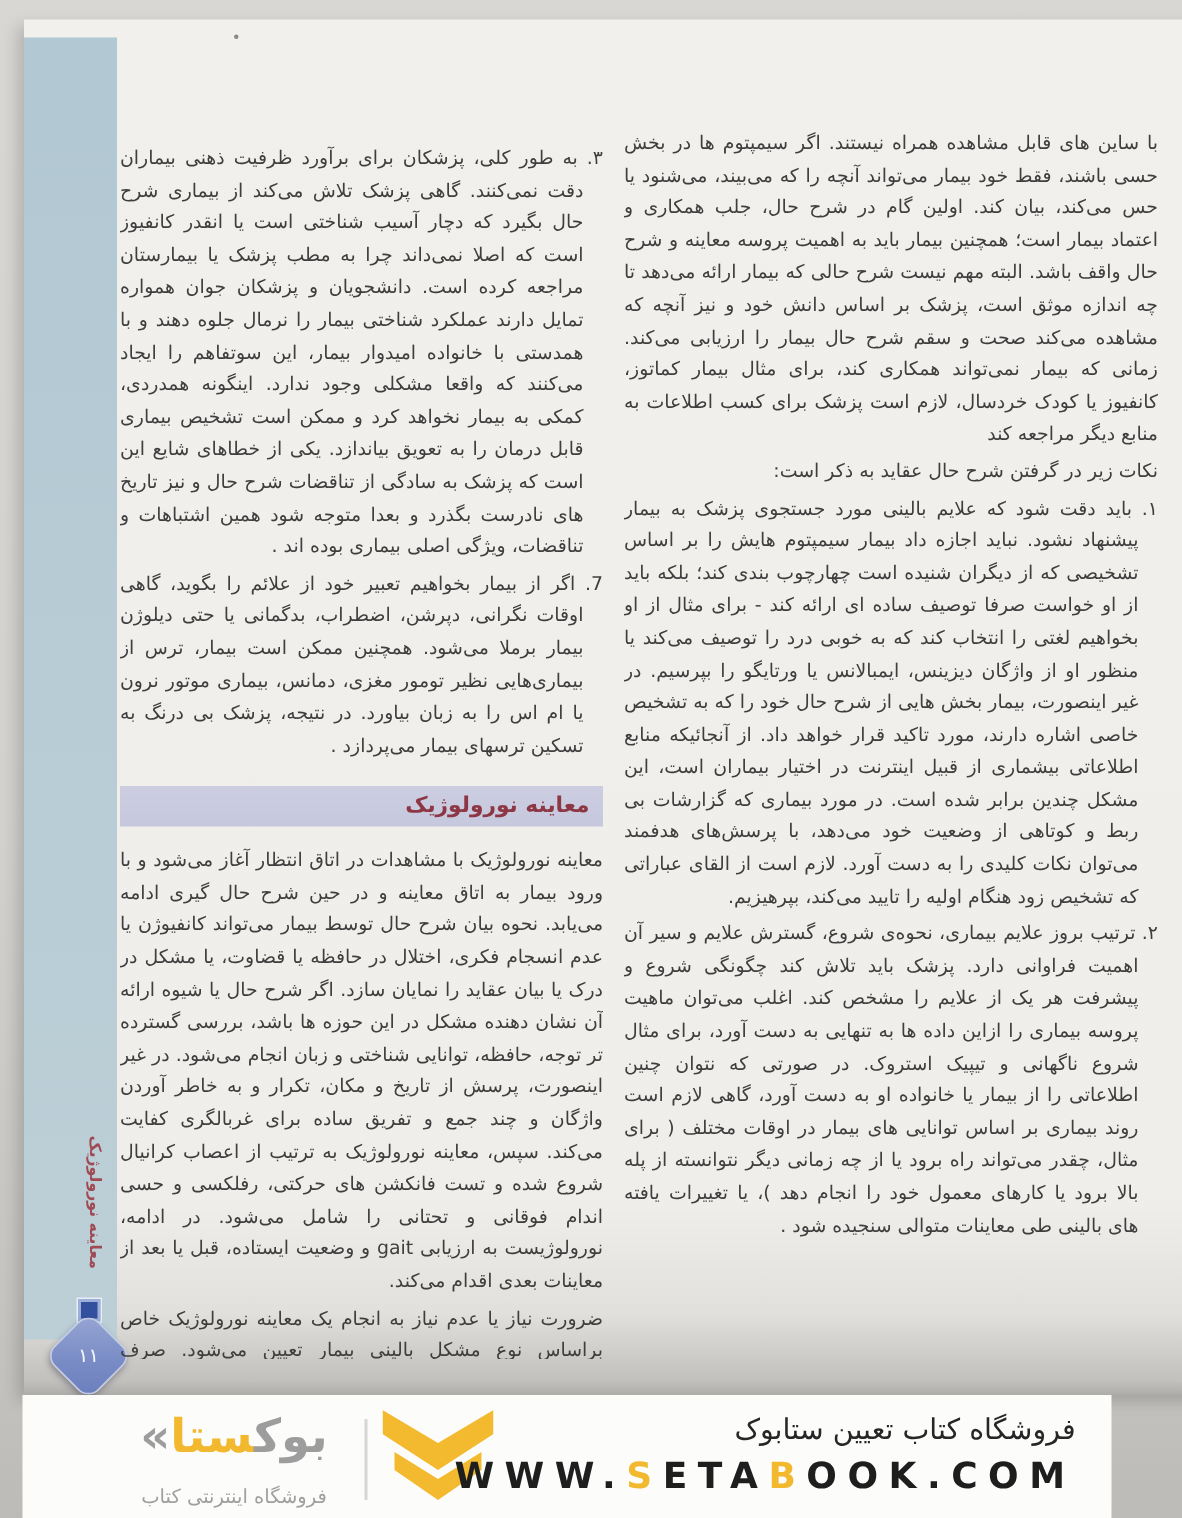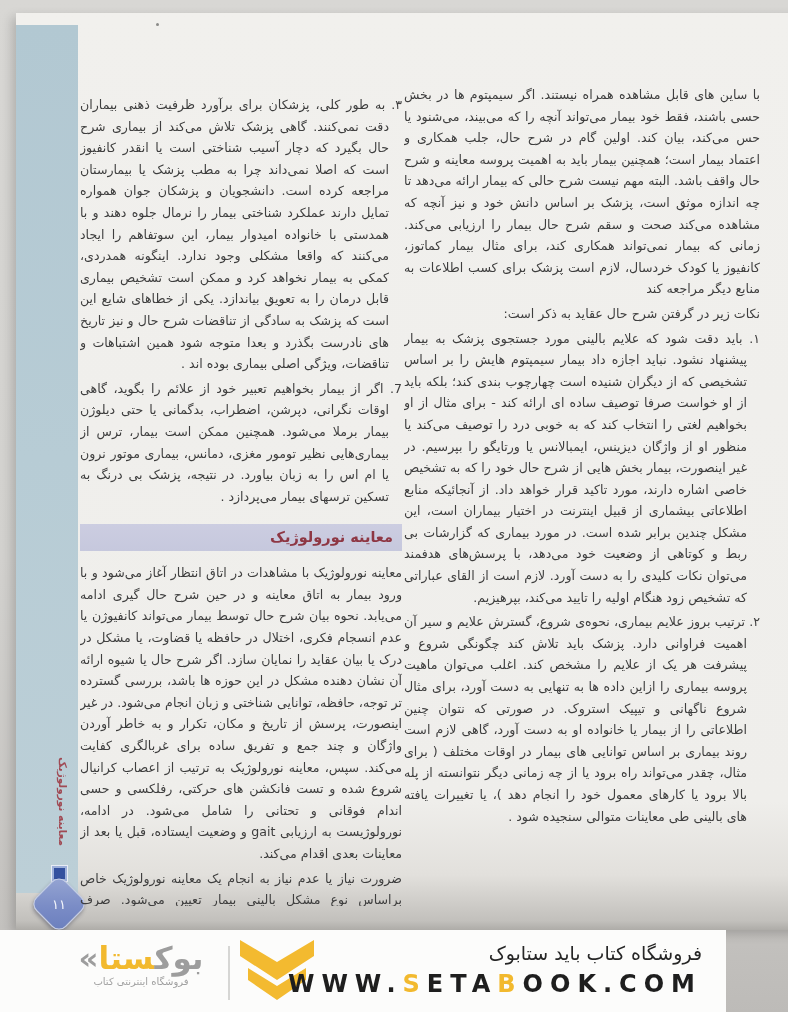--- a/index.html
+++ b/index.html
@@ -36,38 +36,38 @@
   }
   .badge span{
     position:absolute;inset:0;display:flex;align-items:center;justify-content:center;
     transform:rotate(-45deg);color:#f4f6fb;font-size:13px;
   }
   
   .col{
     position:absolute;direction:rtl;text-align:justify;overflow:hidden;
     color:#3e3e3e;font-size:12.6px;line-height:21.6px;
   }
-  .col-right{left:388px;top:71px;width:356px;height:838px;}
+  .col-right{left:400px;top:71px;width:356px;height:838px;}
   .col-left{left:64px;top:81px;width:322px;height:812px;}
   .col p{margin:0 0 3px 0;}
   .col p.hang{padding-right:13px;text-indent:-13px;}
   .section-header{
     margin:17px 0 11px 0;height:27px;line-height:27px;
     background:linear-gradient(180deg,#cccde1 0%,#c6c8dd 100%);
     color:#8e3744;font-weight:bold;font-size:14.5px;
     padding-right:9px;text-align:right;
   }
   
   .footer{
-    position:absolute;left:0;top:930px;width:726px;height:82px;
+    position:absolute;left:15px;top:930px;width:726px;height:82px;
     background:#fcfcfb;
   }
   .brand{position:absolute;left:66px;top:12px;width:150px;text-align:center;}
   .wordmark{direction:ltr;font-size:31px;font-weight:bold;line-height:32px;letter-spacing:1px;}
-  .tagline{font-size:10px;color:#a0a0a0;margin-top:2px;direction:rtl;}
+  .tagline{font-size:13px;color:#a0a0a0;margin-top:17px;direction:rtl;}
   .logo-divider{position:absolute;left:228px;top:16px;width:2px;height:54px;background:#d6d6d4;}
   .book-icon{position:absolute;left:240px;top:6px;}
   .footer-right{position:absolute;right:24px;top:10px;text-align:right;}
   .store-title{direction:rtl;font-size:19px;color:#262626;line-height:26px;}
   .store-url{direction:ltr;font-size:24px;font-weight:bold;color:#1c1c1c;letter-spacing:7px;margin-top:4px;}
   .c-yellow{color:var(--brand-yellow,#f2b92e);}
   .c-gray{color:var(--brand-gray,#9d9d9d);}
   .c-dark{color:var(--brand-dark,#1e1e1e);}
   .speck{position:absolute;left:140px;top:10px;width:3px;height:3px;border-radius:50%;background:#8a8a88;}
 </style>
@@ -113,18 +113,18 @@
   <div class="logo-divider"></div>
 
   <div class="book-icon">
     <svg width="74" height="72" viewBox="0 0 74 72">
       <polygon points="0,4 37,26 74,4 74,20 37,44 0,20" fill="#f3ba30"></polygon>
       <polygon points="8,32 37,50 66,32 66,44 37,64 8,44" fill="#f3ba30"></polygon>
     </svg>
   </div>
 
   <div class="footer-right">
-    <div class="store-title">فروشگاه کتاب باید ستابوک</div>
+    <div class="store-title">فروشگاه کتاب تعیین ستابوک</div>
     <div class="store-url">
       <span class="c-dark">WWW.</span><span class="c-yellow">S</span><span class="c-dark">ETA</span><span class="c-yellow">B</span><span class="c-dark">OOK.COM</span>
     </div>
   </div>
 </div>
 
 </body></html>

